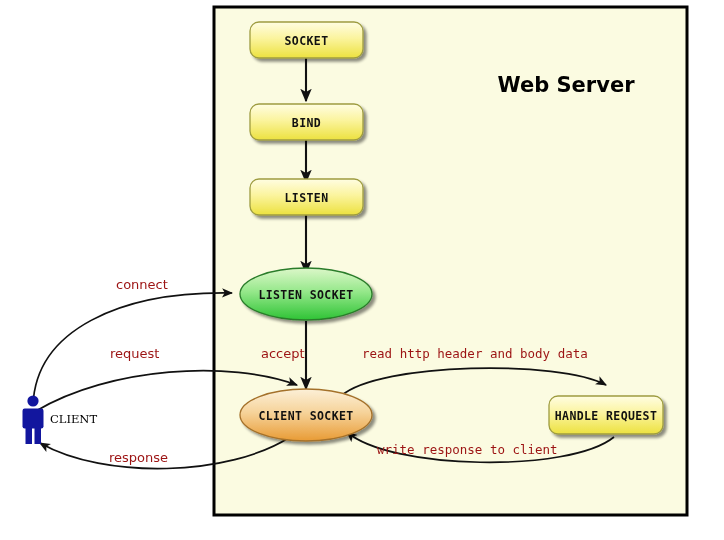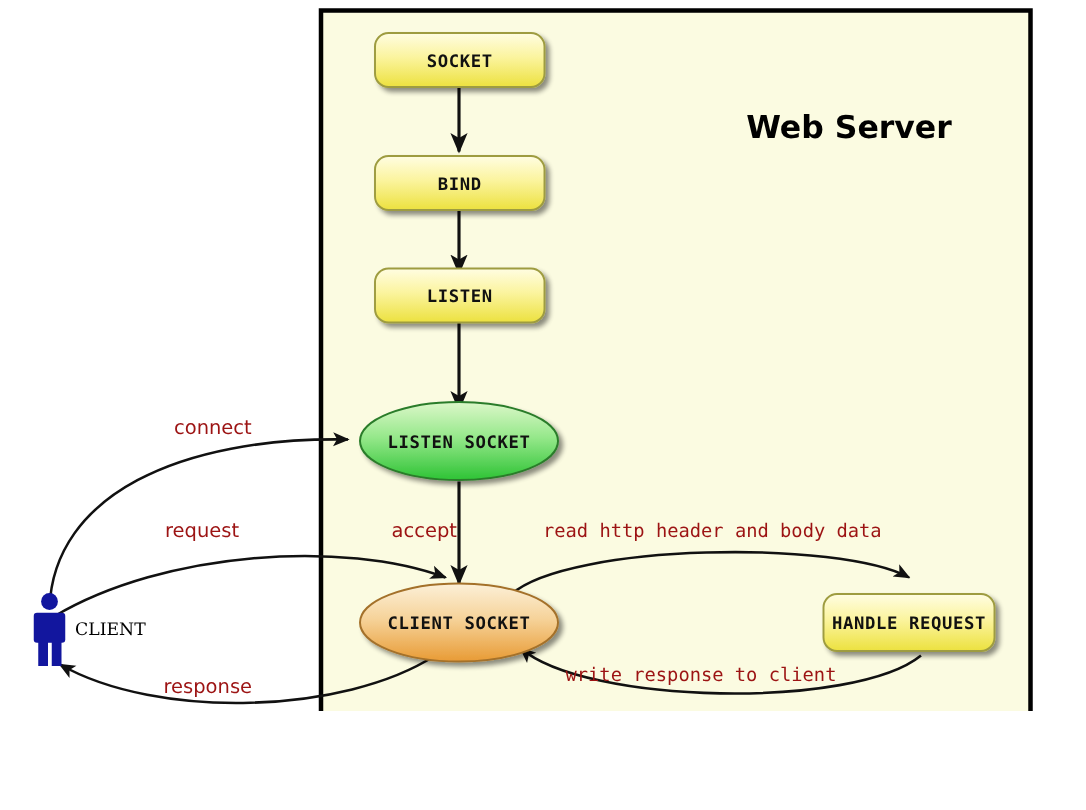--- a/index.html
+++ b/index.html
@@ -3,21 +3,21 @@
 <meta charset="utf-8">
 <style>
   html, body {
     margin: 0;
     padding: 0;
     background: #ffffff;
   }
   #canvas {
     position: relative;
     width: 724px;
-    height: 474px;
+    height: 540px;
     background: #ffffff;
     overflow: hidden;
     font-family: "DejaVu Sans", sans-serif;
   }
   #svg-layer {
     position: absolute;
     left: 0;
     top: 0;
     width: 724px;
     height: 540px;

